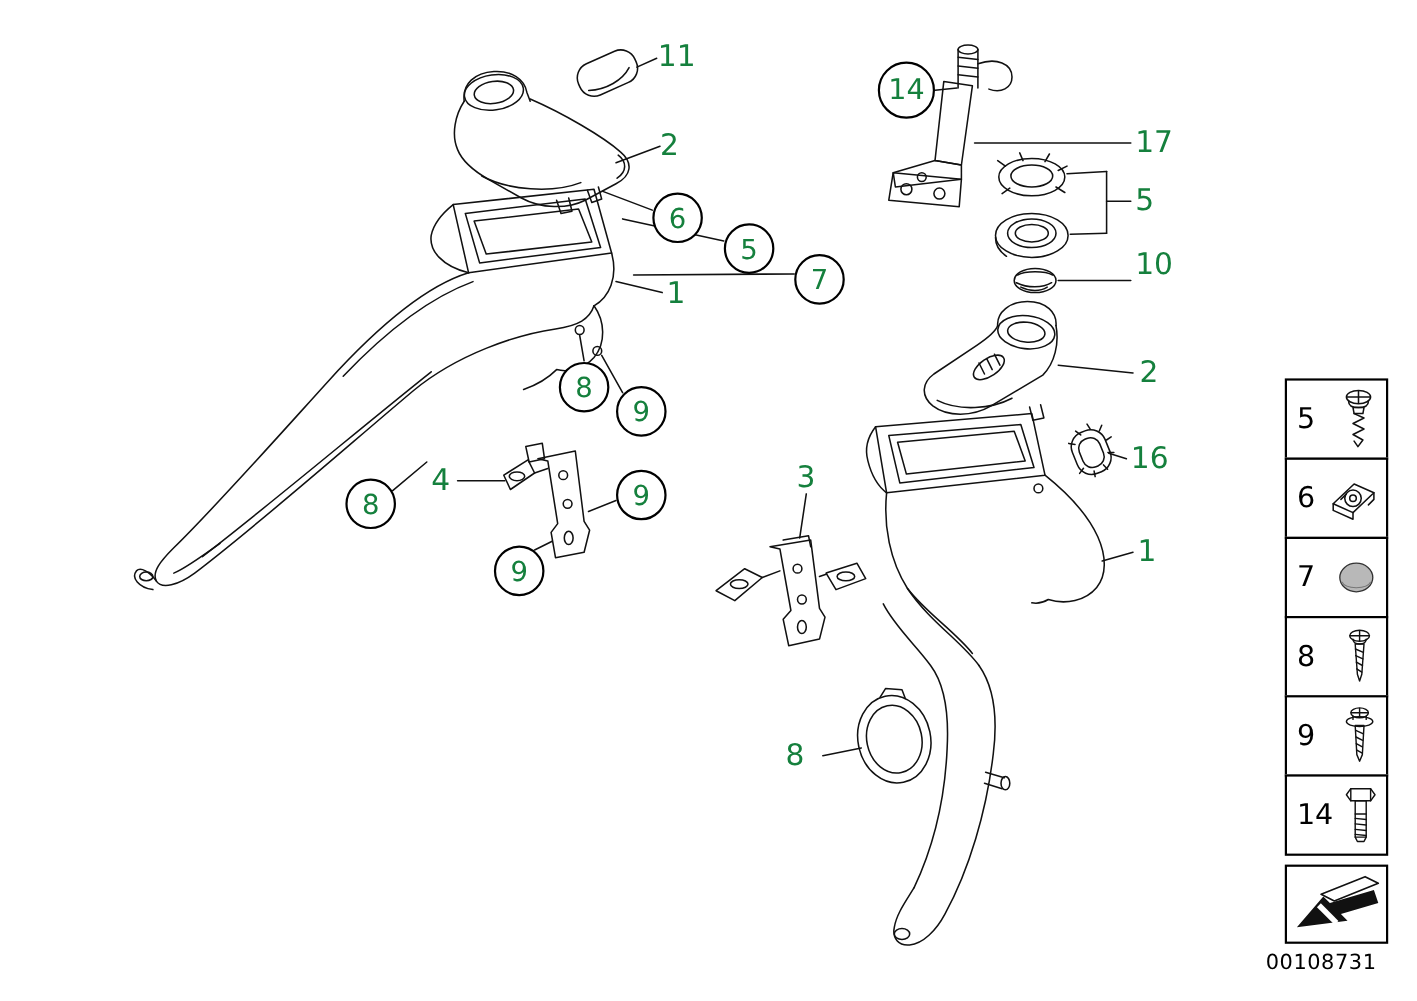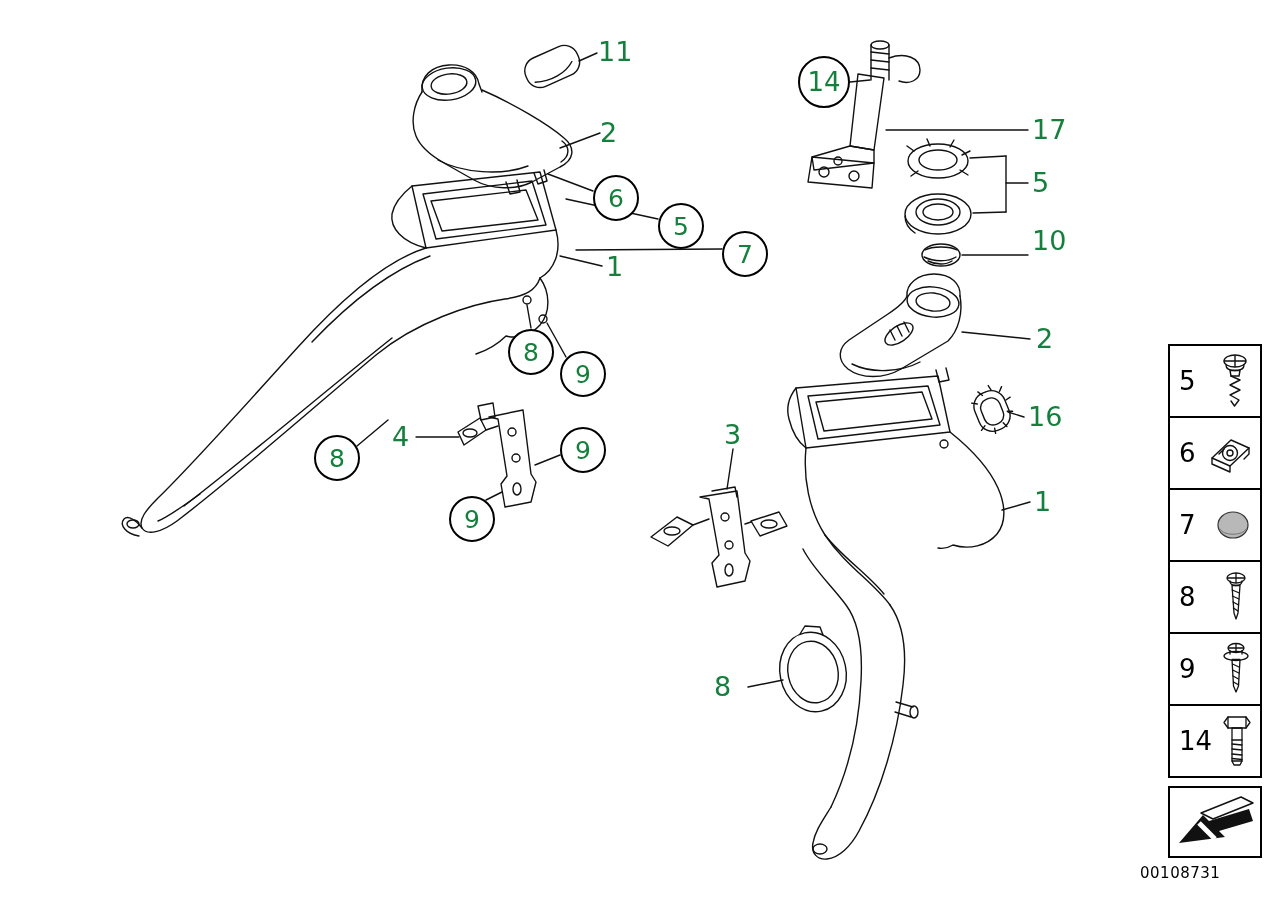--- a/index.html
+++ b/index.html
@@ -15,22 +15,22 @@
   .co.circ.lg { width:52px; height:52px; line-height:49px; font-size:26px; }
 
   
   .legend { position:absolute; left:1168px; top:344px; width:94px; }
   .legend-row { display:flex; align-items:center; justify-content:space-between;
                 height:74px; border:2px solid #000; margin-top:-2px; padding:0 7px 0 9px; background:#fff; }
   .legend-row:first-child { margin-top:0; }
   .legend-num { font-size:26px; }
   .arrowbox { position:absolute; left:1168px; top:786px; width:94px; height:72px; border:2px solid #000;
               display:flex; align-items:center; justify-content:center; background:#fff; }
-  .docnum { position:absolute; left:1140px; top:864px; width:122px; text-align:left;
-            font-size:15px; letter-spacing:0.5px; }
+  .docnum { position:absolute; left:1140px; top:864px; width:122px; text-align:center;
+            font-size:19px; letter-spacing:0.5px; }
 </style>
 </head>
 <body>
 
 <div class="stage">
 
   <svg class="art" width="1288" height="910" viewBox="0 0 1288 910">
     <g stroke="#111" stroke-width="1.4" fill="none" stroke-linecap="round" stroke-linejoin="round">
 
       <g>

